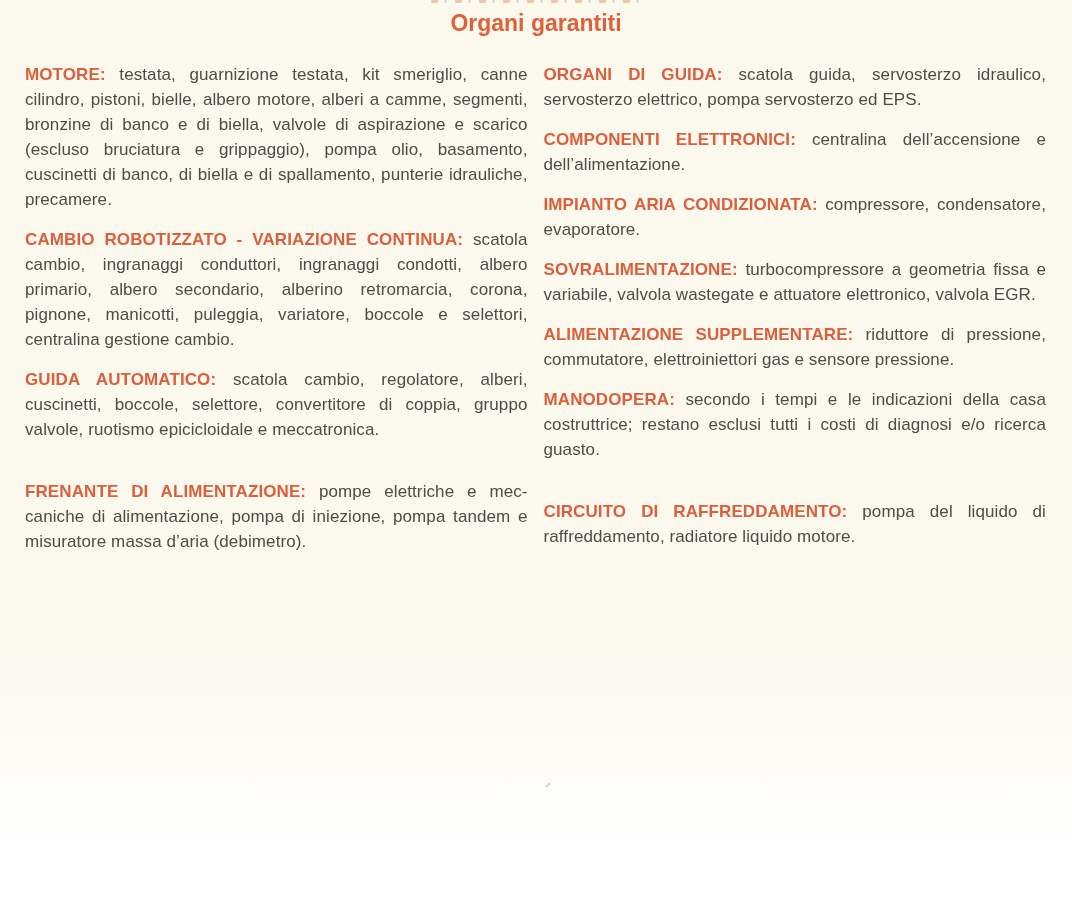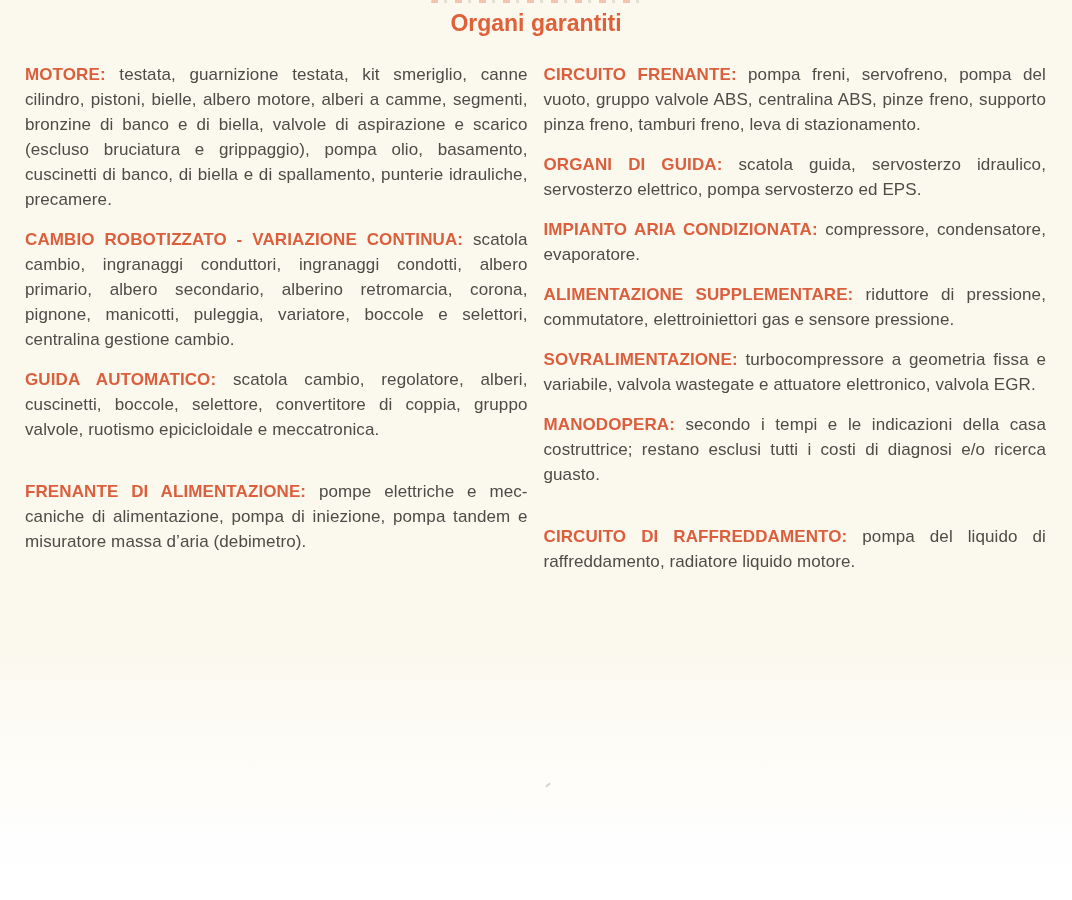--- a/index.html
+++ b/index.html
@@ -59,25 +59,25 @@
   <div class="columns">
 
     <div class="col">
       <p class="section"><span class="sec-title">MOTORE:</span><span> testata, guarnizione testata, kit smeriglio, can­ne cilindro, pistoni, bielle, albero motore, alberi a cam­me, segmenti, bronzine di banco e di biella, valvole di aspirazione e scarico (escluso bruciatura e grippaggio), pompa olio, basamento, cuscinetti di banco, di biella e di spallamento, punterie idrauliche, precamere.</span></p>
       <p class="section"><span class="sec-title">CAMBIO ROBOTIZZATO - VARIAZIONE CONTINUA:</span><span> sca­tola cambio, ingranaggi conduttori, ingranaggi condotti, albero primario, albero secondario, alberino retromarcia, corona, pignone, manicotti, puleggia, variatore, boccole e selettori, centralina gestione cambio.</span></p>
       <p class="section"><span class="sec-title">GUIDA AUTOMATICO:</span><span> scatola cambio, regolatore, al­beri, cuscinetti, boccole, selettore, convertitore di coppia, gruppo valvole, ruotismo epicicloidale e meccatronica.</span></p>
       <p class="section group-break"><span class="sec-title">FRENANTE DI ALIMENTAZIONE:</span><span> pompe elettriche e mec­caniche di alimentazione, pompa di iniezione, pompa tandem e misuratore massa d’aria (debimetro).</span></p>
     </div>
 
     <div class="col">
-      <p class="section"><span class="sec-title">CIRCUITO FRENANTE:</span><span> pompa freni, servofreno, pompa del vuoto, gruppo valvole ABS, centralina ABS, pinze fre­no, supporto pinza freno, tamburi freno, leva di stazio­namento.</span></p>
       <p class="section"><span class="sec-title">ORGANI DI GUIDA:</span><span> scatola guida, servosterzo idraulico, servosterzo elettrico, pompa servosterzo ed EPS.</span></p>
+      <p class="section"><span class="sec-title">COMPONENTI ELETTRONICI:</span><span> centralina dell’accensione e dell’alimentazione.</span></p>
       <p class="section"><span class="sec-title">IMPIANTO ARIA CONDIZIONATA:</span><span> compressore, conden­satore, evaporatore.</span></p>
+      <p class="section"><span class="sec-title">SOVRALIMENTAZIONE:</span><span> turbocompressore a geometria fissa e variabile, valvola wastegate e attuatore elettroni­co, valvola EGR.</span></p>
       <p class="section"><span class="sec-title">ALIMENTAZIONE SUPPLEMENTARE:</span><span> riduttore di pressio­ne, commutatore, elettroiniettori gas e sensore pressio­ne.</span></p>
-      <p class="section"><span class="sec-title">SOVRALIMENTAZIONE:</span><span> turbocompressore a geometria fissa e variabile, valvola wastegate e attuatore elettroni­co, valvola EGR.</span></p>
       <p class="section"><span class="sec-title">MANODOPERA:</span><span> secondo i tempi e le indicazioni della casa costruttrice; restano esclusi tutti i costi di diagnosi e/o ricerca guasto.</span></p>
       <p class="section group-break"><span class="sec-title">CIRCUITO DI RAFFREDDAMENTO:</span><span> pompa del liquido di raffreddamento, radiatore liquido motore.</span></p>
     </div>
 
   </div>
 
   <div class="speck"></div>
 
 </div>
 

